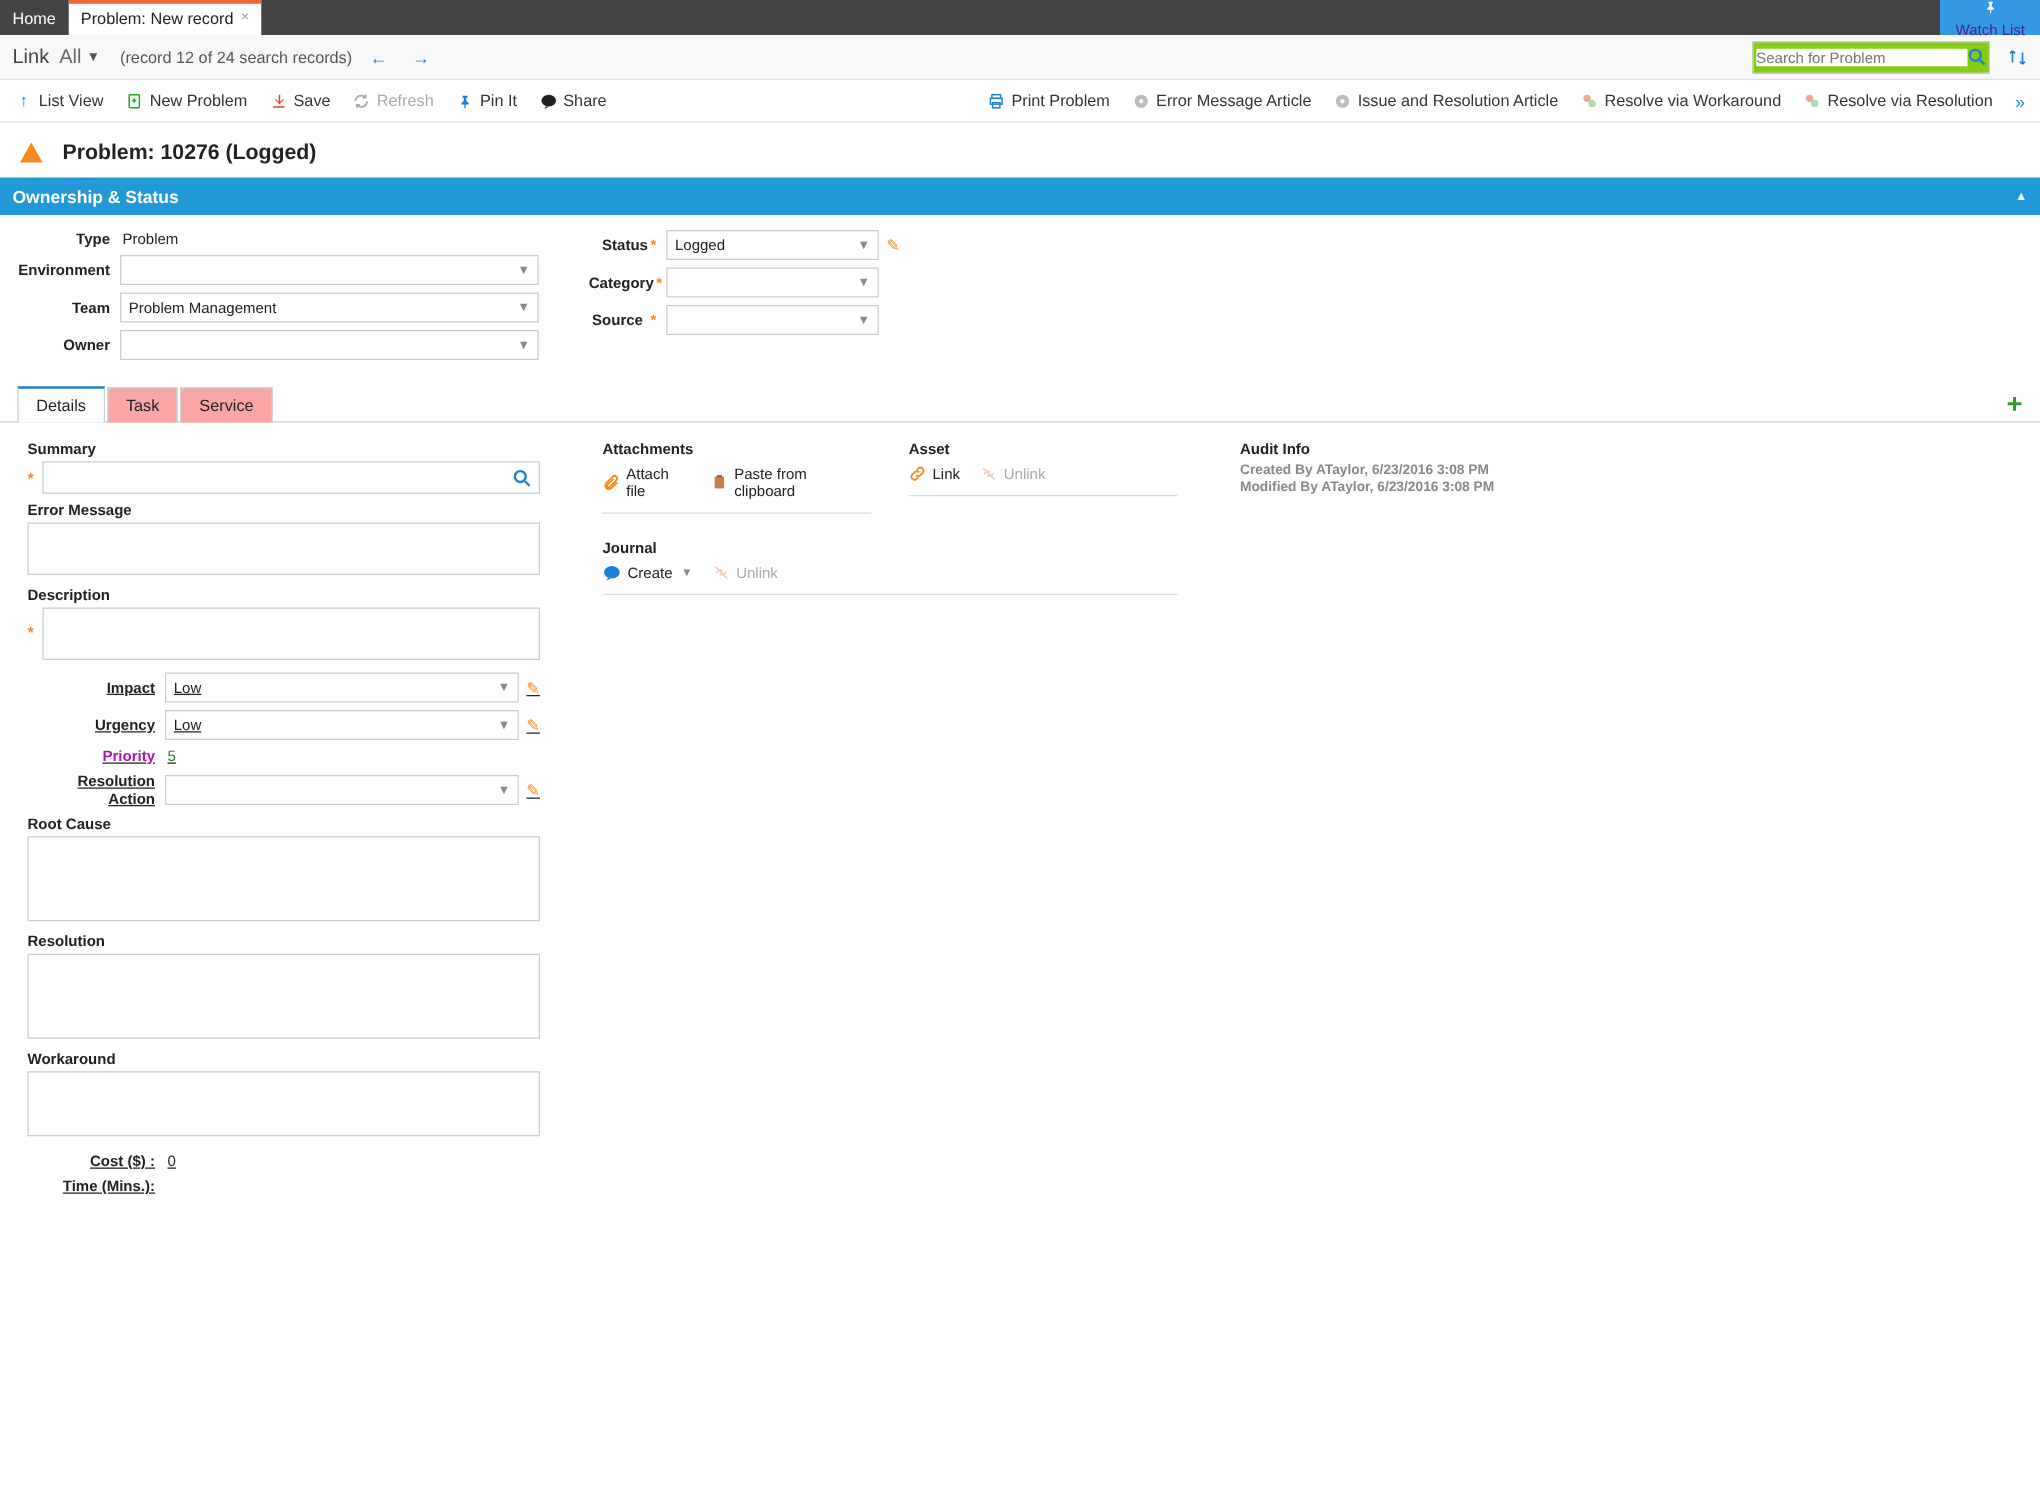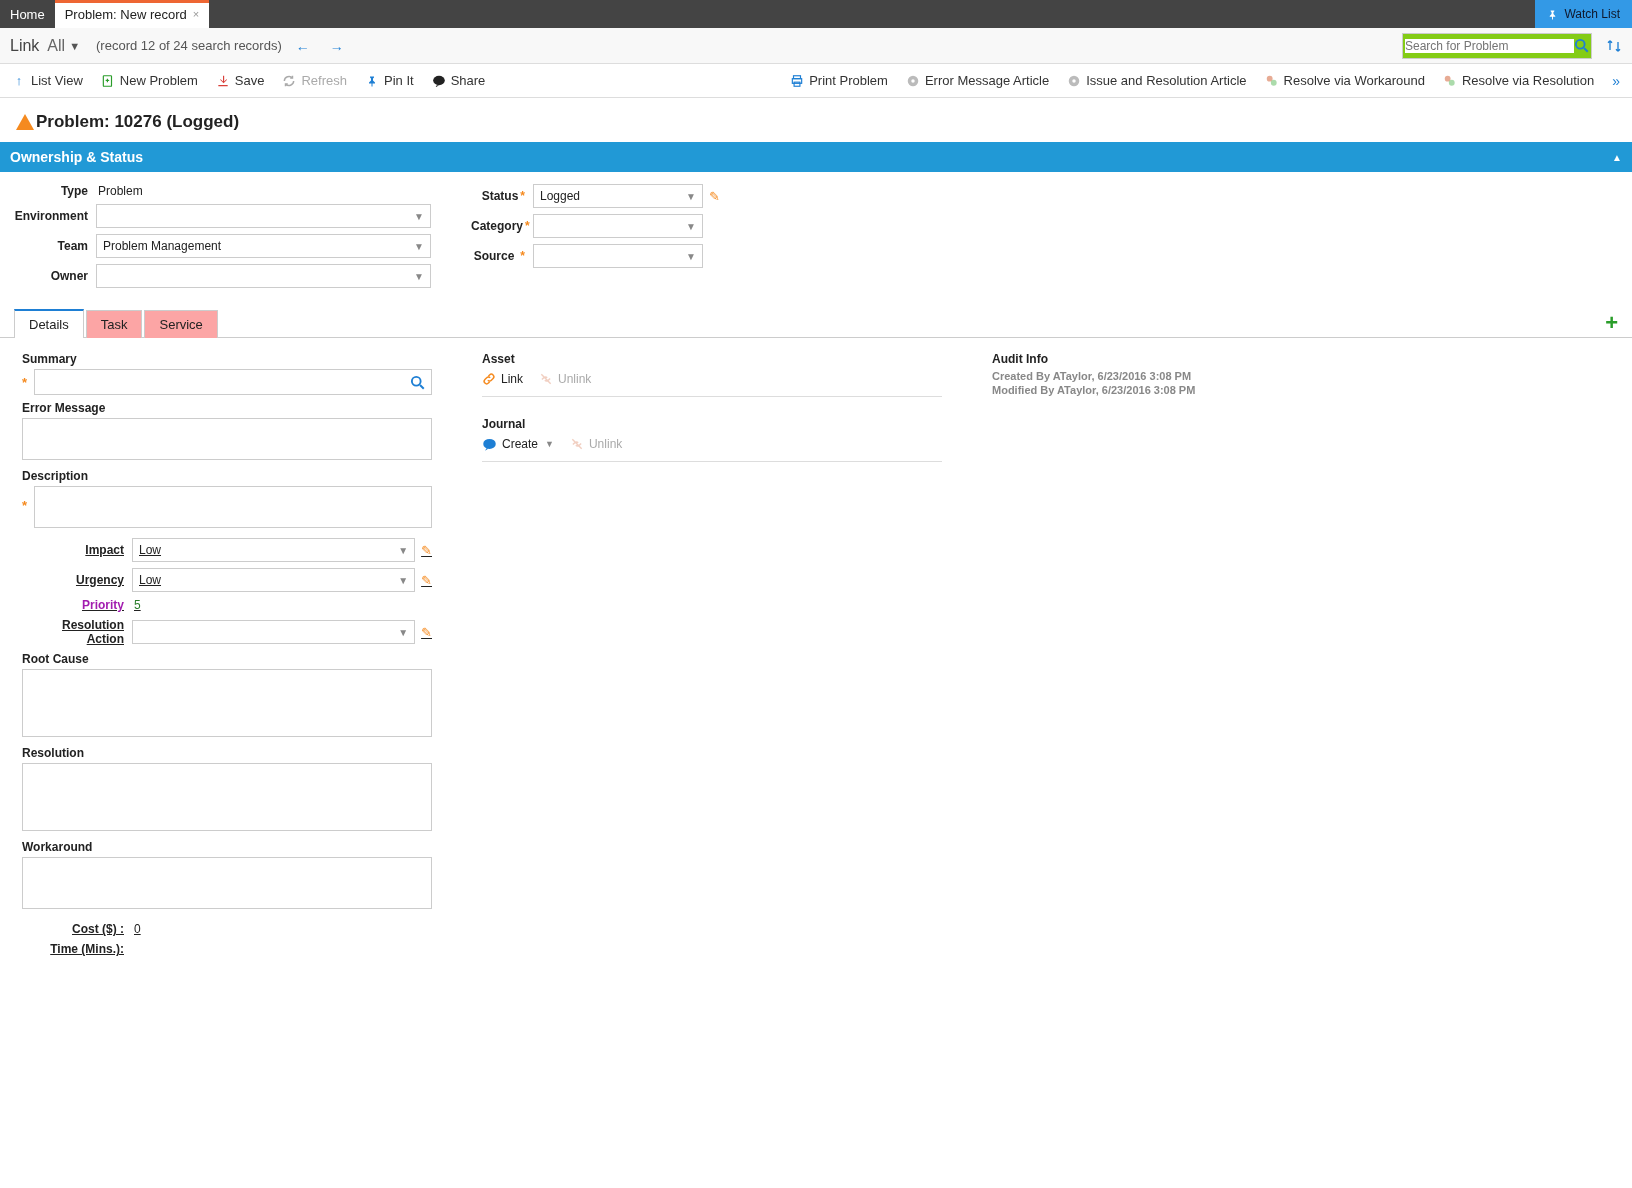--- a/index.html
+++ b/index.html
@@ -4,21 +4,21 @@
 <style>
 * { box-sizing: border-box; margin: 0; padding: 0; }
 body { font-family: Arial, Helvetica, sans-serif; font-size: 13px; color: #222; background: #fff; }
 
 
 .top-tabs { background: #444; height: 28px; display: flex; align-items: stretch; }
 .top-tab { padding: 0 10px; display: flex; align-items: center; color: #fff; font-size: 13px; cursor: pointer; position: relative; }
 .top-tab.active { background: #fff; color: #222; }
 .top-tab.active::before { content: ''; position: absolute; top: 0; left: 0; right: 0; height: 3px; background: #e63; }
 .tab-close { margin-left: 6px; color: #999; font-size: 11px; cursor: pointer; }
-.watch-list-btn { margin-left: auto; background: #3399e6; color: #0f172a; padding: 0 12px; display: flex; align-items: center; gap: 6px; cursor: pointer; font-size: 12px; }
+.watch-list-btn { margin-left: auto; background: #3399e6; color: #4c1d95; padding: 0 12px; display: flex; align-items: center; gap: 6px; cursor: pointer; font-size: 12px; flex-direction: column; }
 
 
 .show-bar { height: 36px; border-bottom: 1px solid #ddd; display: flex; align-items: center; padding: 0 10px; gap: 8px; background: #f8f8f8; }
 .show-label { font-size: 16px; color: #444; }
 .all-dropdown { font-size: 16px; color: #666; display: flex; align-items: center; gap: 4px; cursor: pointer; }
 .record-nav-text { font-size: 13px; color: #555; margin-left: 8px; }
 .nav-arrow { color: #1e7fd4; cursor: pointer; margin: 0 6px; font-size: 14px; }
 .search-box { margin-left: auto; display: flex; align-items: center; border: 1px solid #ccc; background: #84cc16; height: 26px; width: 190px; padding: 0 2px; }
 .search-box input { border: none; outline: none; flex: 1; font-size: 12px; }
 .search-icon-btn { color: #1e7fd4; cursor: pointer; font-size: 14px; }
@@ -29,21 +29,21 @@
 .toolbar-item { display: flex; align-items: center; gap: 5px; cursor: pointer; font-size: 13px; color: #333; white-space: nowrap; }
 .toolbar-spacer { flex: 1; }
 .ico { display: inline-flex; width: 14px; height: 14px; align-items: center; justify-content: center; }
 .blue { color: #1e7fd4; }
 .green { color: #2a9d2a; }
 .red { color: #d9403a; }
 .grey { color: #aaa; }
 .more-arrow { color: #1e7fd4; cursor: pointer; font-size: 14px; }
 
 
-.page-title-bar { padding: 14px 16px 10px; display: flex; align-items: center; gap: 2px; }
+.page-title-bar { padding: 14px 16px 10px; display: flex; align-items: center; gap: 16px; }
 .warning-ico { width: 0; height: 0; border-left: 9px solid transparent; border-right: 9px solid transparent; border-bottom: 16px solid #f58a1f; position: relative; }
 .page-title { font-size: 17px; font-weight: bold; }
 
 
 .section-header { background: #2199d6; color: #fff; padding: 7px 10px; font-size: 14px; font-weight: bold; display: flex; align-items: center; }
 .section-collapse { margin-left: auto; cursor: pointer; font-size: 10px; }
 
 
 .form-area { padding: 12px 14px; display: flex; gap: 40px; }
 .form-col { display: flex; flex-direction: column; gap: 6px; }
@@ -388,20 +388,42 @@
       <div class="form-value">0</div>
     </div>
     <div class="inline-row">
       <div class="inline-label">Time (Mins.):</div>
       <div class="form-value"></div>
     </div>
   </div>
 
   <div class="details-middle">
     <div class="panel-row">
+      <div class="panel">
+        <div class="panel-title">Attachments</div>
+        <div class="panel-actions">
+          <div class="panel-action">
+            <span class="attach-ico">
+              <svg width="14" height="14" viewBox="0 0 24 24" fill="none" stroke="#f58a1f" stroke-width="2.5">
+                  <path d="M20 12l-8 8a5 5 0 0 1-7-7l9-9a3.5 3.5 0 0 1 5 5l-9 9a2 2 0 0 1-3-3l8-8"></path>
+                </svg>
+            </span>
+            <span>Attach file</span>
+          </div>
+          <div class="panel-action">
+            <span class="clipboard-ico">
+              <svg width="13" height="14" viewBox="0 0 24 24" fill="#c97d4a">
+                  <rect x="5" y="3" width="14" height="18" rx="2"></rect>
+                  <rect x="8" y="1" width="8" height="4" rx="1" fill="#965"></rect>
+                </svg>
+            </span>
+            <span>Paste from clipboard</span>
+          </div>
+        </div>
+      </div>
       <div class="panel">
         <div class="panel-title">Asset</div>
         <div class="panel-actions">
           <div class="panel-action">
             <span class="link-ico">
               <svg width="14" height="14" viewBox="0 0 24 24" fill="none" stroke="#f58a1f" stroke-width="2.5">
                   <path d="M10 14a4 4 0 0 0 6 0l3-3a4 4 0 0 0-6-6l-2 2M14 10a4 4 0 0 0-6 0l-3 3a4 4 0 0 0 6 6l2-2"></path>
                 </svg>
             </span>
             <span>Link</span>

